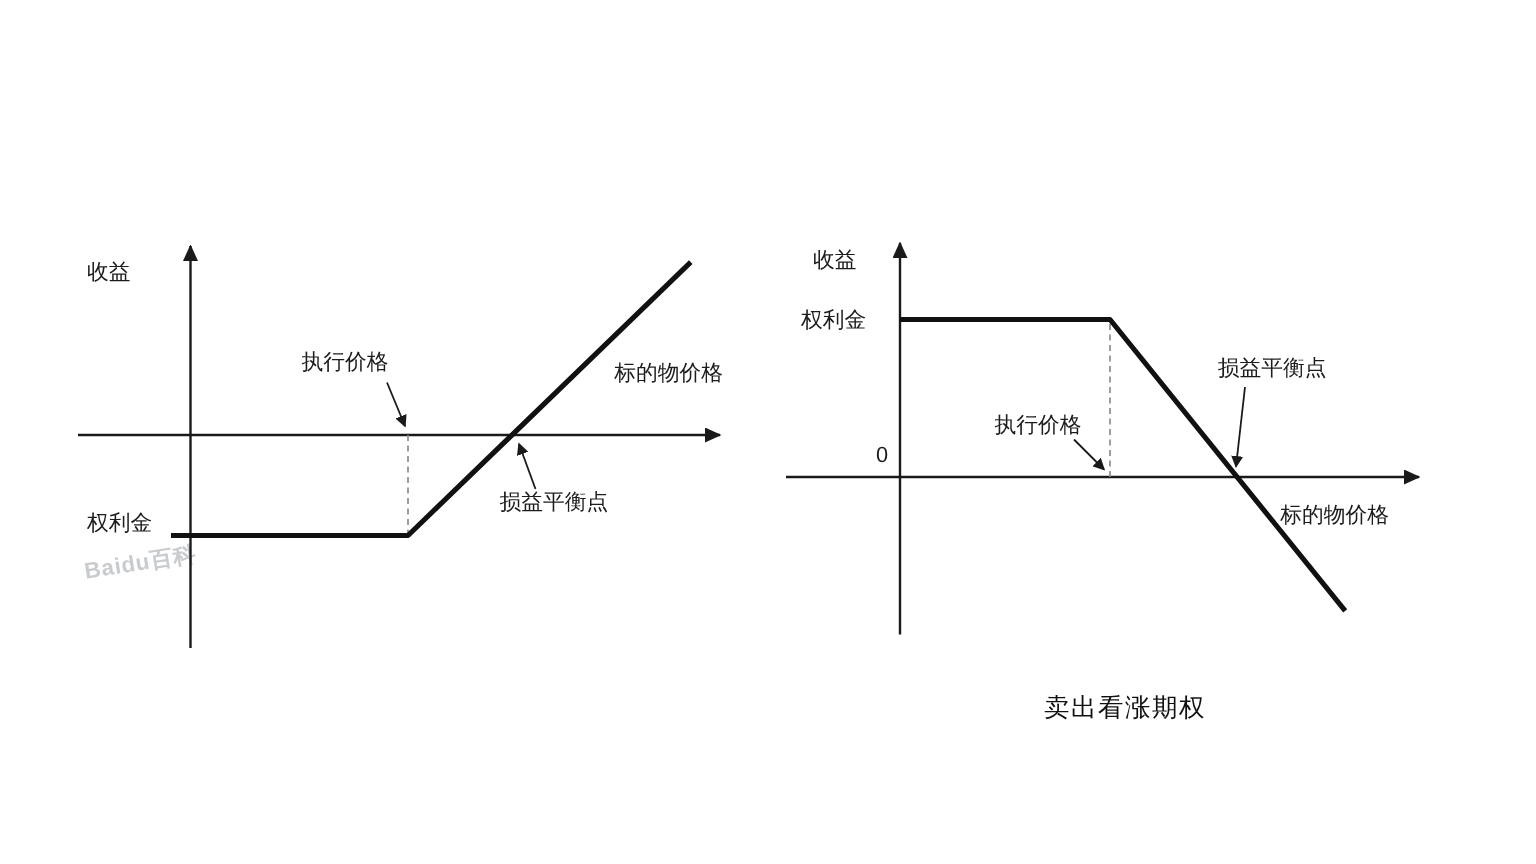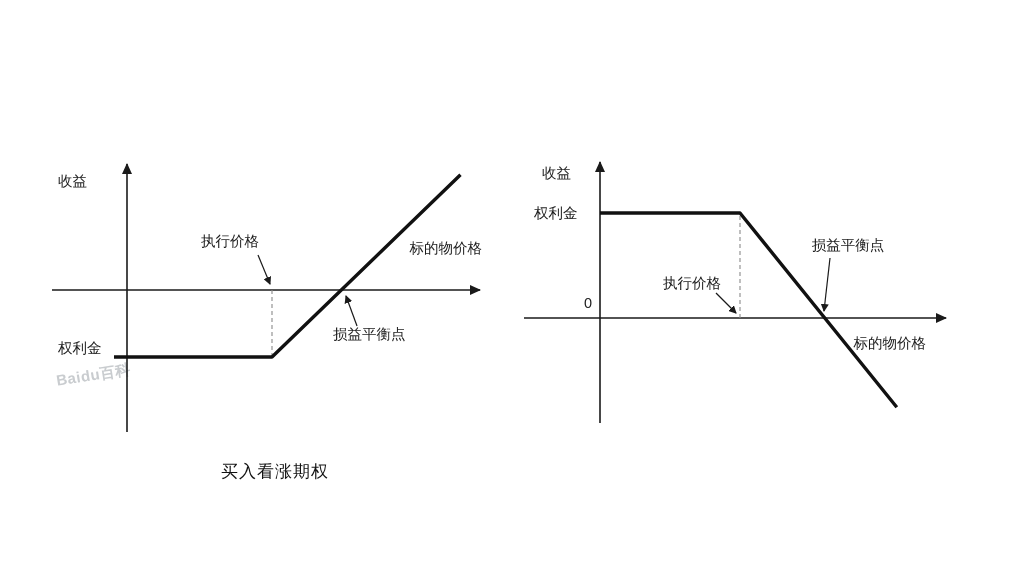--- a/index.html
+++ b/index.html
@@ -61,15 +61,15 @@
     <line class="ann" x1="320" y1="118" x2="314" y2="171" marker-end="url(#annArrow)"></line>
 
     <text x="32" y="38">收益</text>
     <text x="24" y="78">权利金</text>
     <text x="82" y="168" text-anchor="end">0</text>
     <text x="182" y="148" text-anchor="middle">执行价格</text>
     <text x="338" y="110" text-anchor="middle">损益平衡点</text>
     <text x="416" y="208" text-anchor="end">标的物价格</text>
   </svg>
 
-  <div class="chart-title" style="left:30px; top:460px; width:490px;">买入看涨期权</div>
+  <div class="chart-title" style="left:510px; top:460px; width:480px;">卖出看涨期权</div>
 
 </div>
 
 </body></html>

